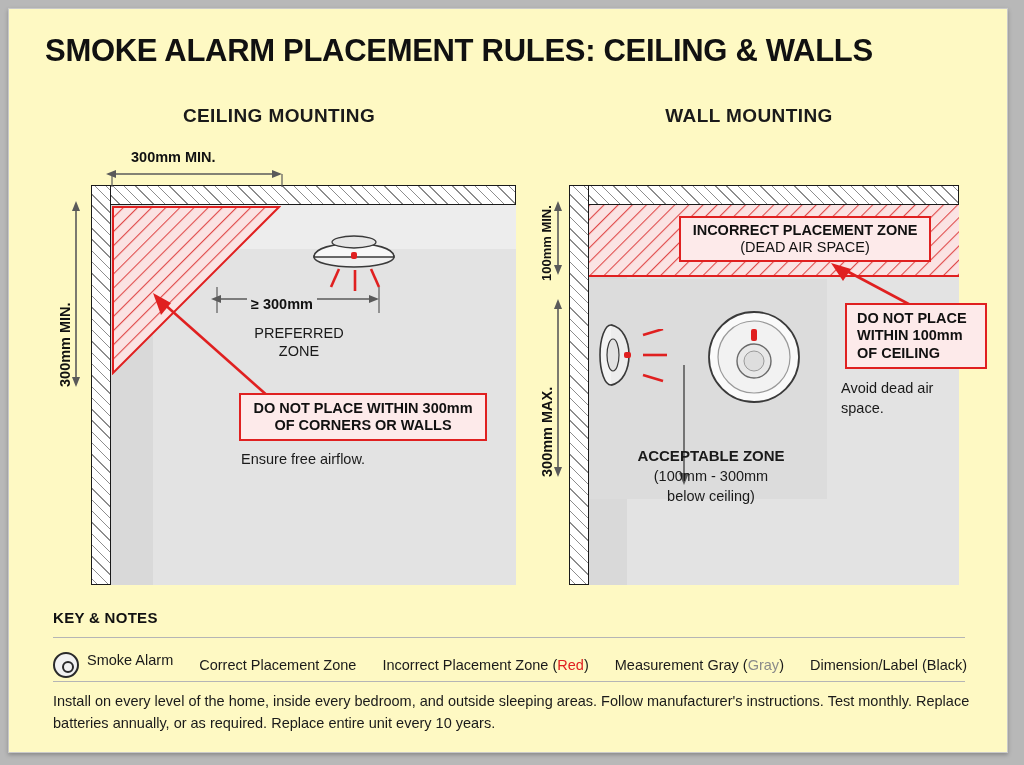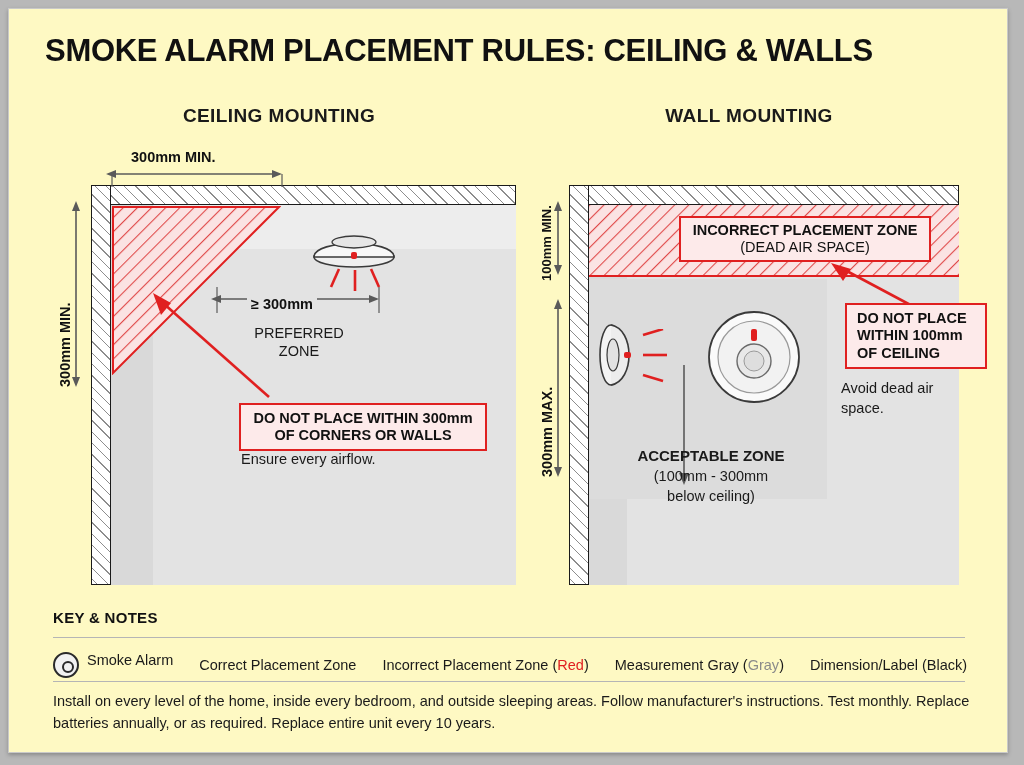--- a/index.html
+++ b/index.html
@@ -225,25 +225,25 @@
     </svg>
     <div class="dim-label" style="left:198px;top:127px;background:#e3e3e3;padding:0 4px;">≥ 300mm</div>
     <div class="center-label" style="left:185px;top:155px;width:130px;">PREFERRED</div>
     <div class="center-label" style="left:185px;top:173px;width:130px;">ZONE</div>
 
     <svg style="position:absolute;left:98px;top:120px;" width="130" height="115">
       <line x1="122" y1="108" x2="16" y2="14" stroke="#e02020" stroke-width="2.6"></line>
       <polygon points="6,4 24,14 14,26" fill="#e02020"></polygon>
     </svg>
 
-    <div class="redbox" style="left:190px;top:224px;width:248px;height:48px;flex-direction:column;margin-top:10px;">
+    <div class="redbox" style="left:190px;top:224px;width:248px;height:48px;flex-direction:column;">
       <span>DO NOT PLACE WITHIN 300mm</span>
       <span>OF CORNERS OR WALLS</span>
     </div>
-    <div class="plain-note" style="left:192px;top:281px;">Ensure every airflow.</div>
+    <div class="plain-note" style="left:192px;top:281px;">Ensure free airflow.</div>
   </div>
 
   <div style="position:absolute;left:512px;top:160px;width:460px;height:420px;">
 
     <div class="hatch-wall" style="position:absolute;left:48px;top:16px;width:390px;height:20px;border:1px solid #1a1a1a;box-sizing:border-box;"></div>
 
     <div class="hatch-wall" style="position:absolute;left:48px;top:16px;width:20px;height:400px;border:1px solid #1a1a1a;box-sizing:border-box;"></div>
 
     <div class="gray-fill" style="position:absolute;left:68px;top:36px;width:370px;height:380px;"></div>
     <div style="position:absolute;left:68px;top:36px;width:38px;height:380px;background:#d9d9d9;"></div>

